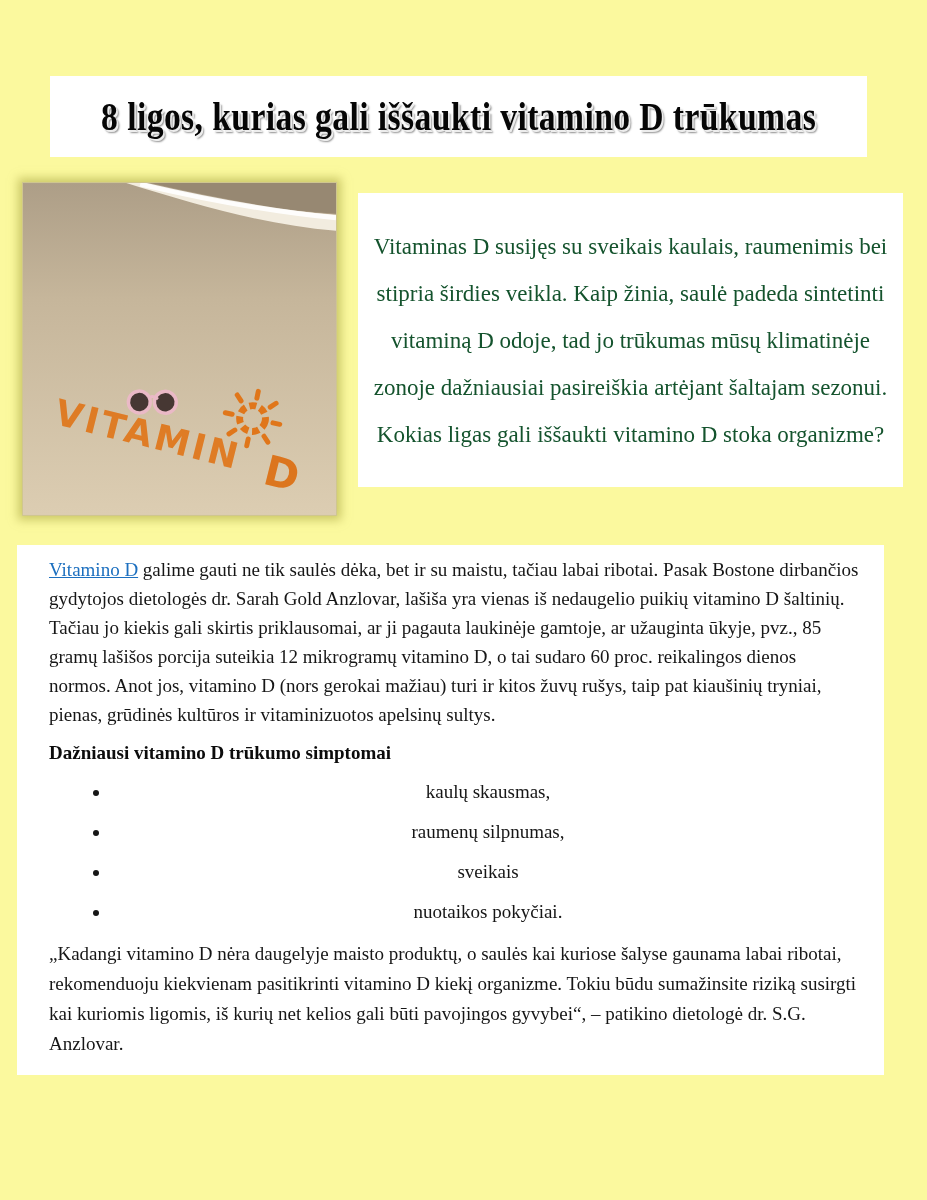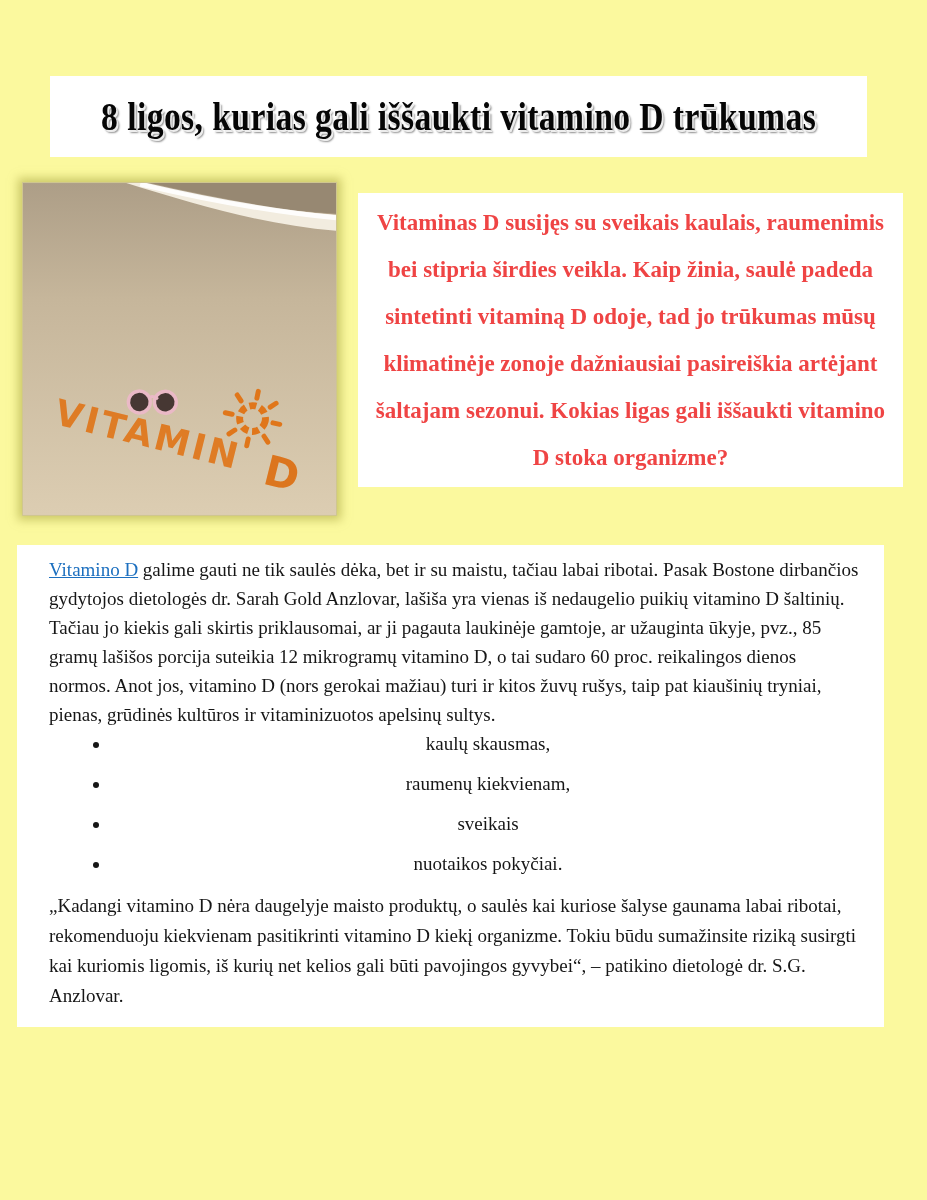--- a/index.html
+++ b/index.html
@@ -29,21 +29,21 @@
   }
   .photo svg { display:block; width:100%; height:100%; }
 
   
   .intro-box {
     position:absolute; left:358px; top:193px; width:545px; height:294px;
     background:#ffffff; display:flex; align-items:center;
   }
   .intro-box p {
     margin:0; width:100%; padding:0 14px; box-sizing:border-box;
-    font-size:23px; font-weight:bold; line-height:47px; text-align:center; color:#ef4444;
+    font-size:23px; font-weight:normal; line-height:47px; text-align:center; color:#14532d;
   }
 
   
   .article-box {
     position:absolute; left:17px; top:545px; width:867px;
     background:#ffffff; box-sizing:border-box;
     padding:10px 25px 16px 32px;
     font-size:19px; line-height:29px; color:#161616;
   }
   .article-box p { margin:0; }
@@ -103,25 +103,26 @@
     </svg>
   </div>
 
   <div class="intro-box">
     <p>Vitaminas D susijęs su sveikais kaulais, raumenimis bei stipria širdies veikla. Kaip žinia, saulė padeda sintetinti vitaminą D odoje, tad jo trūkumas mūsų klimatinėje zonoje dažniausiai pasireiškia artėjant šaltajam sezonui. Kokias ligas gali iššaukti vitamino D stoka organizme?</p>
   </div>
 
   <div class="article-box">
     <p class="p1"><a class="link" href="#">Vitamino D</a><span> galime gauti ne tik saulės dėka, bet ir su maistu, tačiau labai ribotai. Pasak Bostone dirbančios gydytojos dietologės dr. Sarah Gold Anzlovar, lašiša yra vienas iš nedaugelio puikių vitamino D šaltinių. Tačiau jo kiekis gali skirtis priklausomai, ar ji pagauta laukinėje gamtoje, ar užauginta ūkyje, pvz., 85 gramų lašišos porcija suteikia 12 mikrogramų vitamino D, o tai sudaro 60 proc. reikalingos dienos normos. Anot jos, vitamino D (nors gerokai mažiau) turi ir kitos žuvų rušys, taip pat kiaušinių tryniai, pienas, grūdinės kultūros ir vitaminizuotos apelsinų sultys.</span></p>
 
+    <h2>Dažniausi vitamino D trūkumo simptomai</h2>
 
 
     <ul class="symptoms">
       <li><span>kaulų skausmas,</span></li>
-      <li><span>raumenų kiekvienam,</span></li>
+      <li><span>raumenų silpnumas,</span></li>
       <li><span>sveikais</span></li>
       <li><span>nuotaikos pokyčiai.</span></li>
     </ul>
 
     <p class="p3">„Kadangi vitamino D nėra daugelyje maisto produktų, o saulės kai kuriose šalyse gaunama labai ribotai, rekomenduoju kiekvienam pasitikrinti vitamino D kiekį organizme. Tokiu būdu sumažinsite riziką susirgti kai kuriomis ligomis, iš kurių net kelios gali būti pavojingos gyvybei“, – patikino dietologė dr. S.G. Anzlovar.</p>
   </div>
 
 </div>
 
 </body></html>

